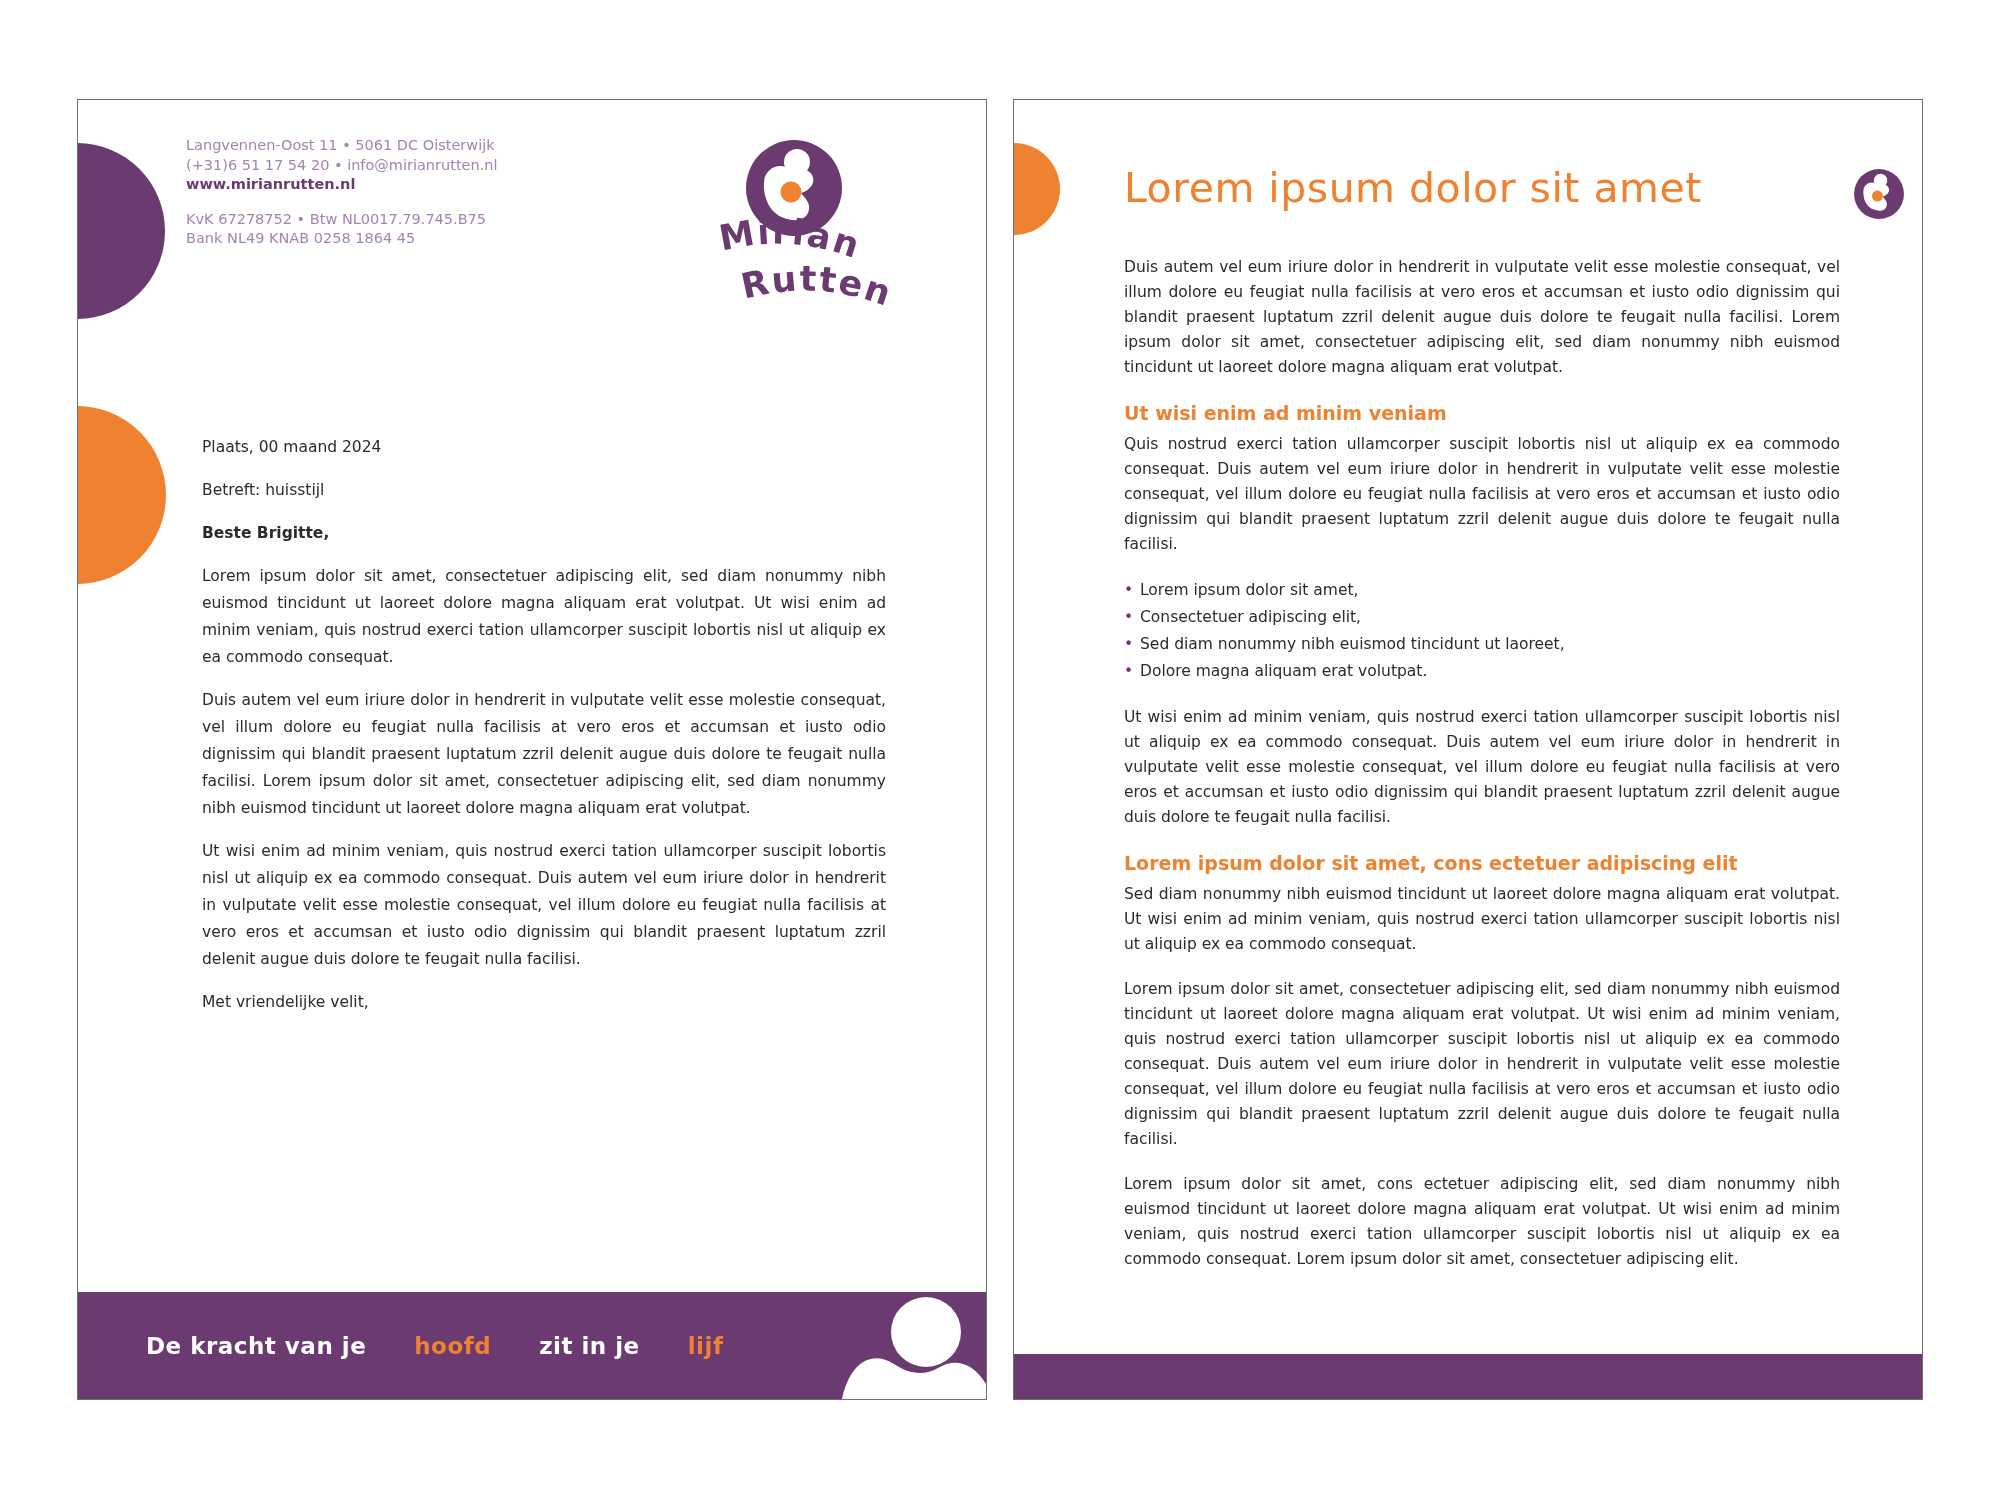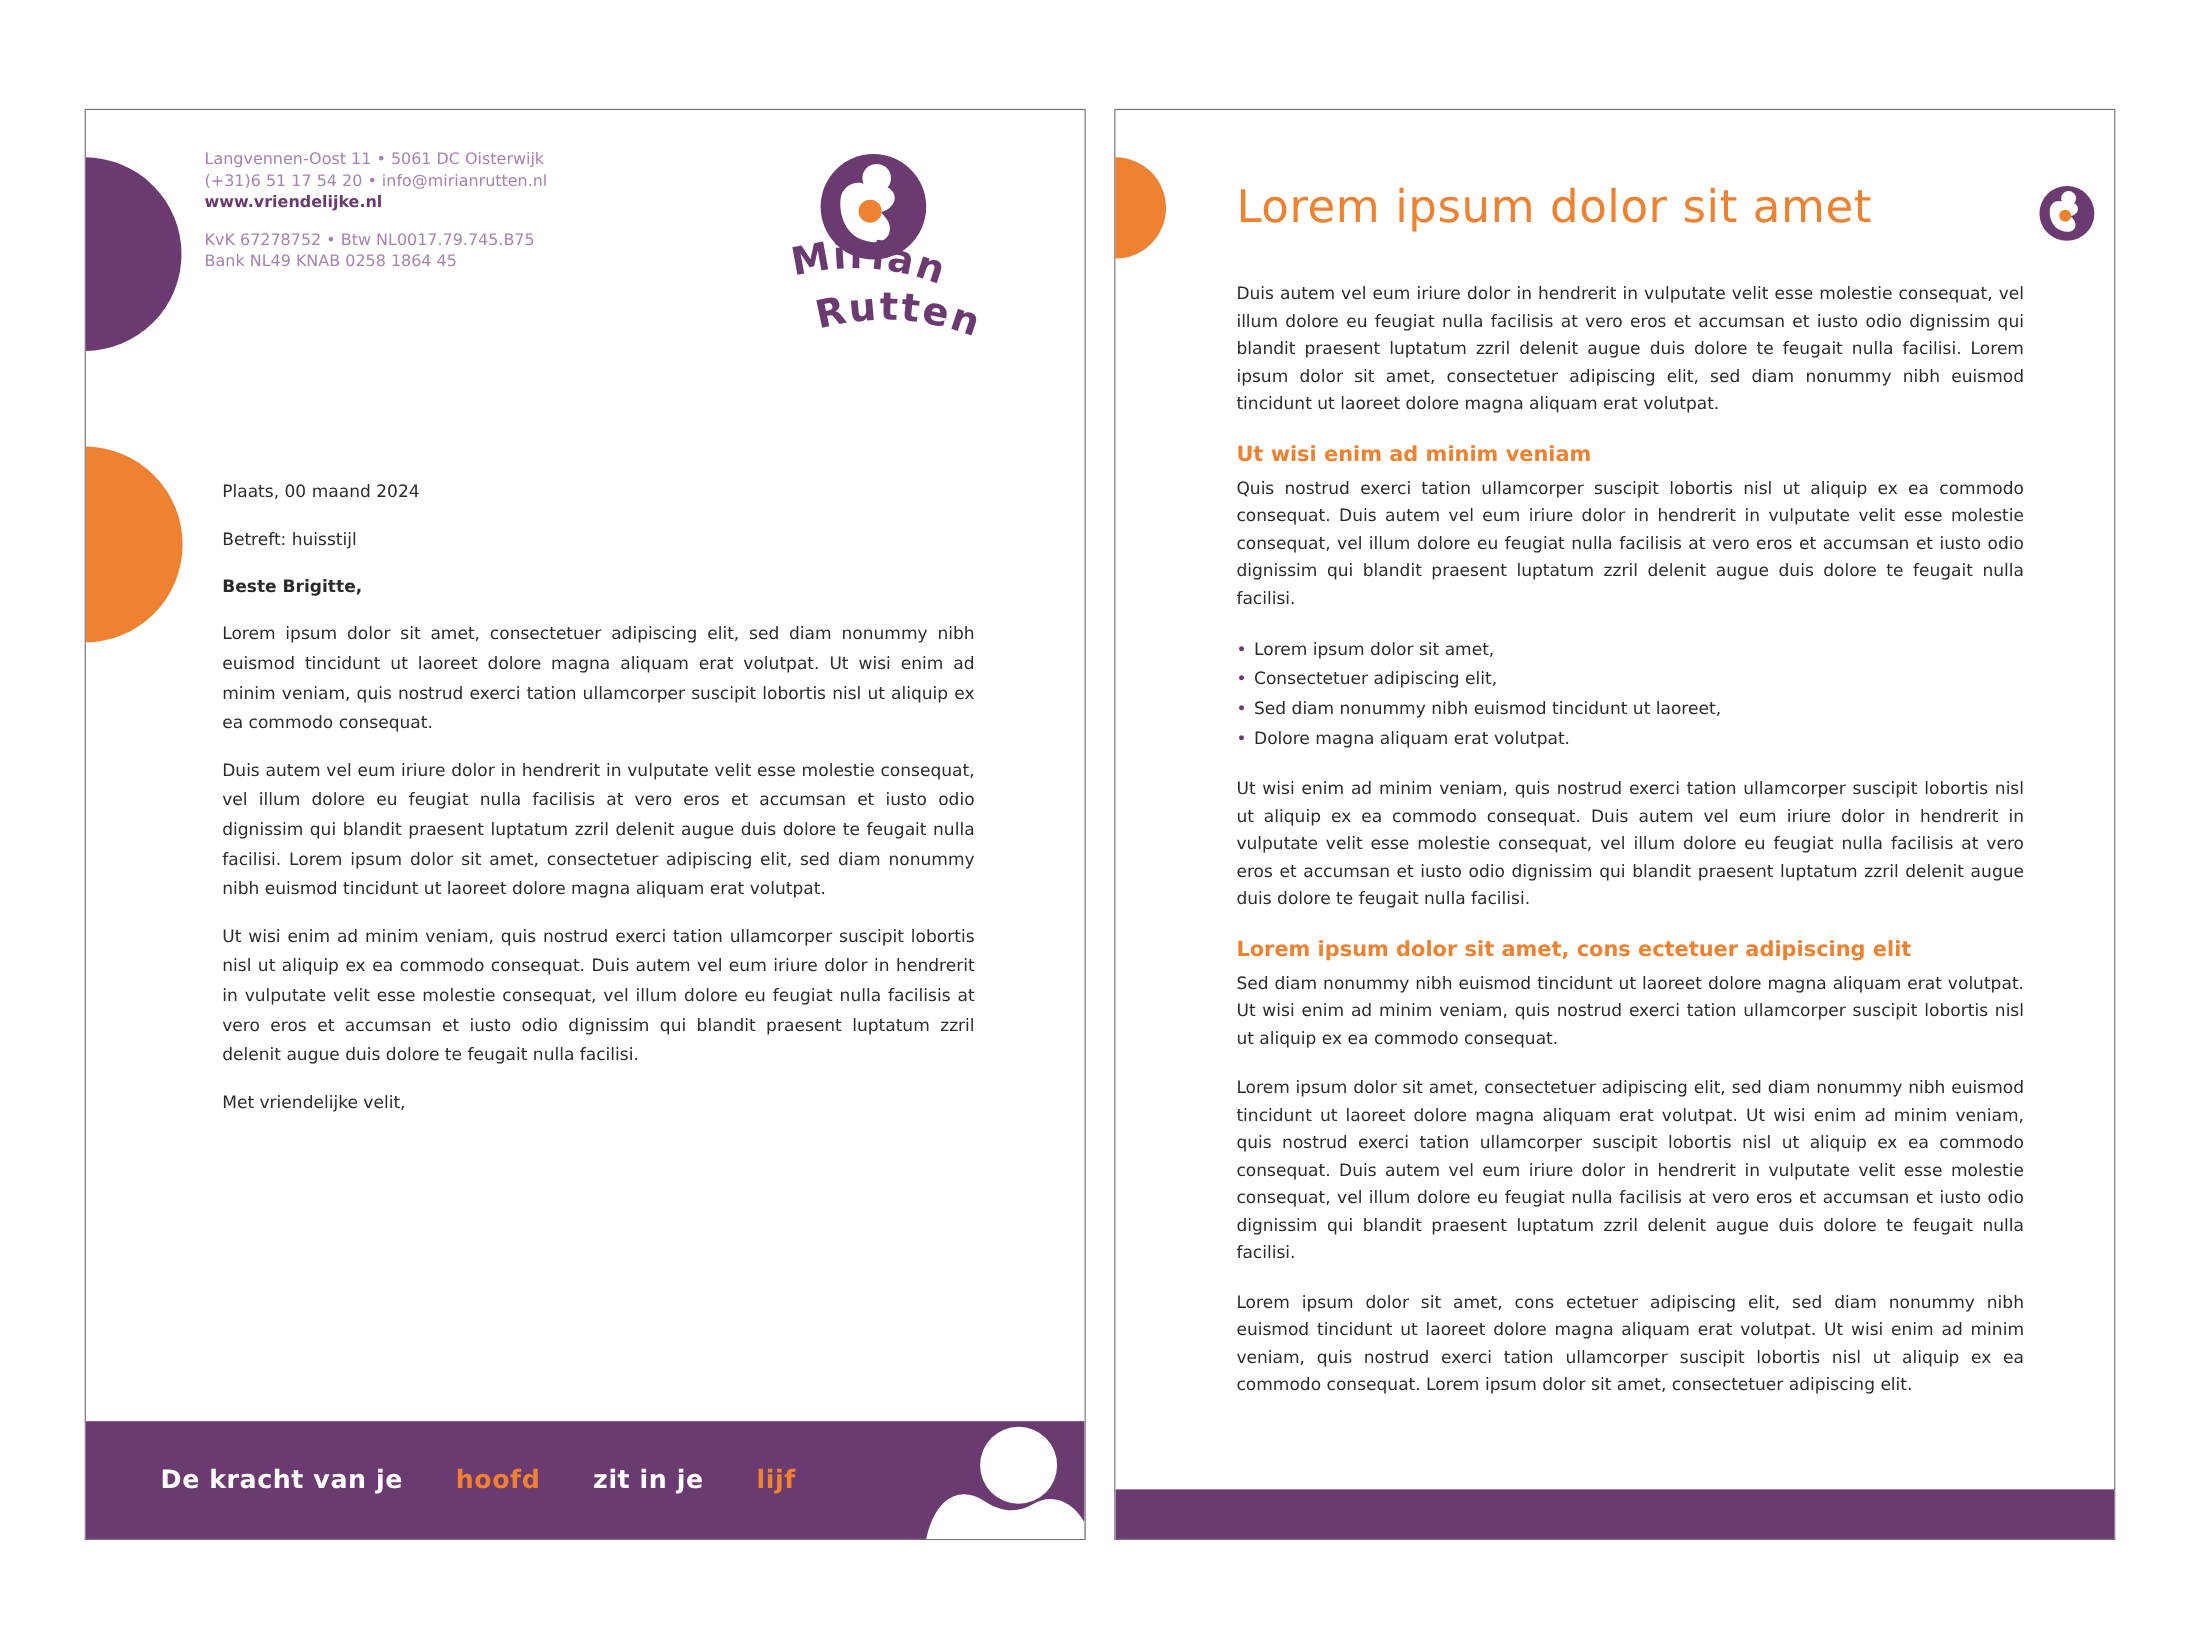--- a/index.html
+++ b/index.html
@@ -62,21 +62,21 @@
 <body style="--purple: #6B3A70; --orange: #EE8230; --lightpurple: #A583B1; --ink: #2B2B2B; --pageborder: #6F6F6F;">
 
 <div class="page" id="letter-page">
 
   <div class="edge-circle circ-purple"></div>
   <div class="edge-circle circ-orange"></div>
 
   <div class="contact">
     <p>Langvennen-Oost 11 • 5061 DC  Oisterwijk</p>
     <p>(+31)6 51 17 54 20 • info@mirianrutten.nl</p>
-    <p class="site">www.vriendelijke.nl</p>
+    <p class="site">www.mirianrutten.nl</p>
     <p class="gap">KvK 67278752 • Btw NL0017.79.745.B75</p>
     <p>Bank NL49 KNAB 0258 1864 45</p>
   </div>
 
   <svg class="big-logo" width="240" height="235" viewBox="0 0 240 235">
     <g transform="translate(118,72)">
       <circle r="48" fill="#6B3A70"></circle>
       <path fill="#ffffff" d="M -2,-16 C -10,-27 -29,-22 -30,-6 C -31,10 -24,25 -10,30 C 3,35 14,31 15,21
            C 16,14 10,9 7,5 C 17,2 22,-6 18,-13 C 14,-20 5,-20 -2,-16 Z"></path>
       <circle cx="3" cy="-26" r="13" fill="#ffffff"></circle>

